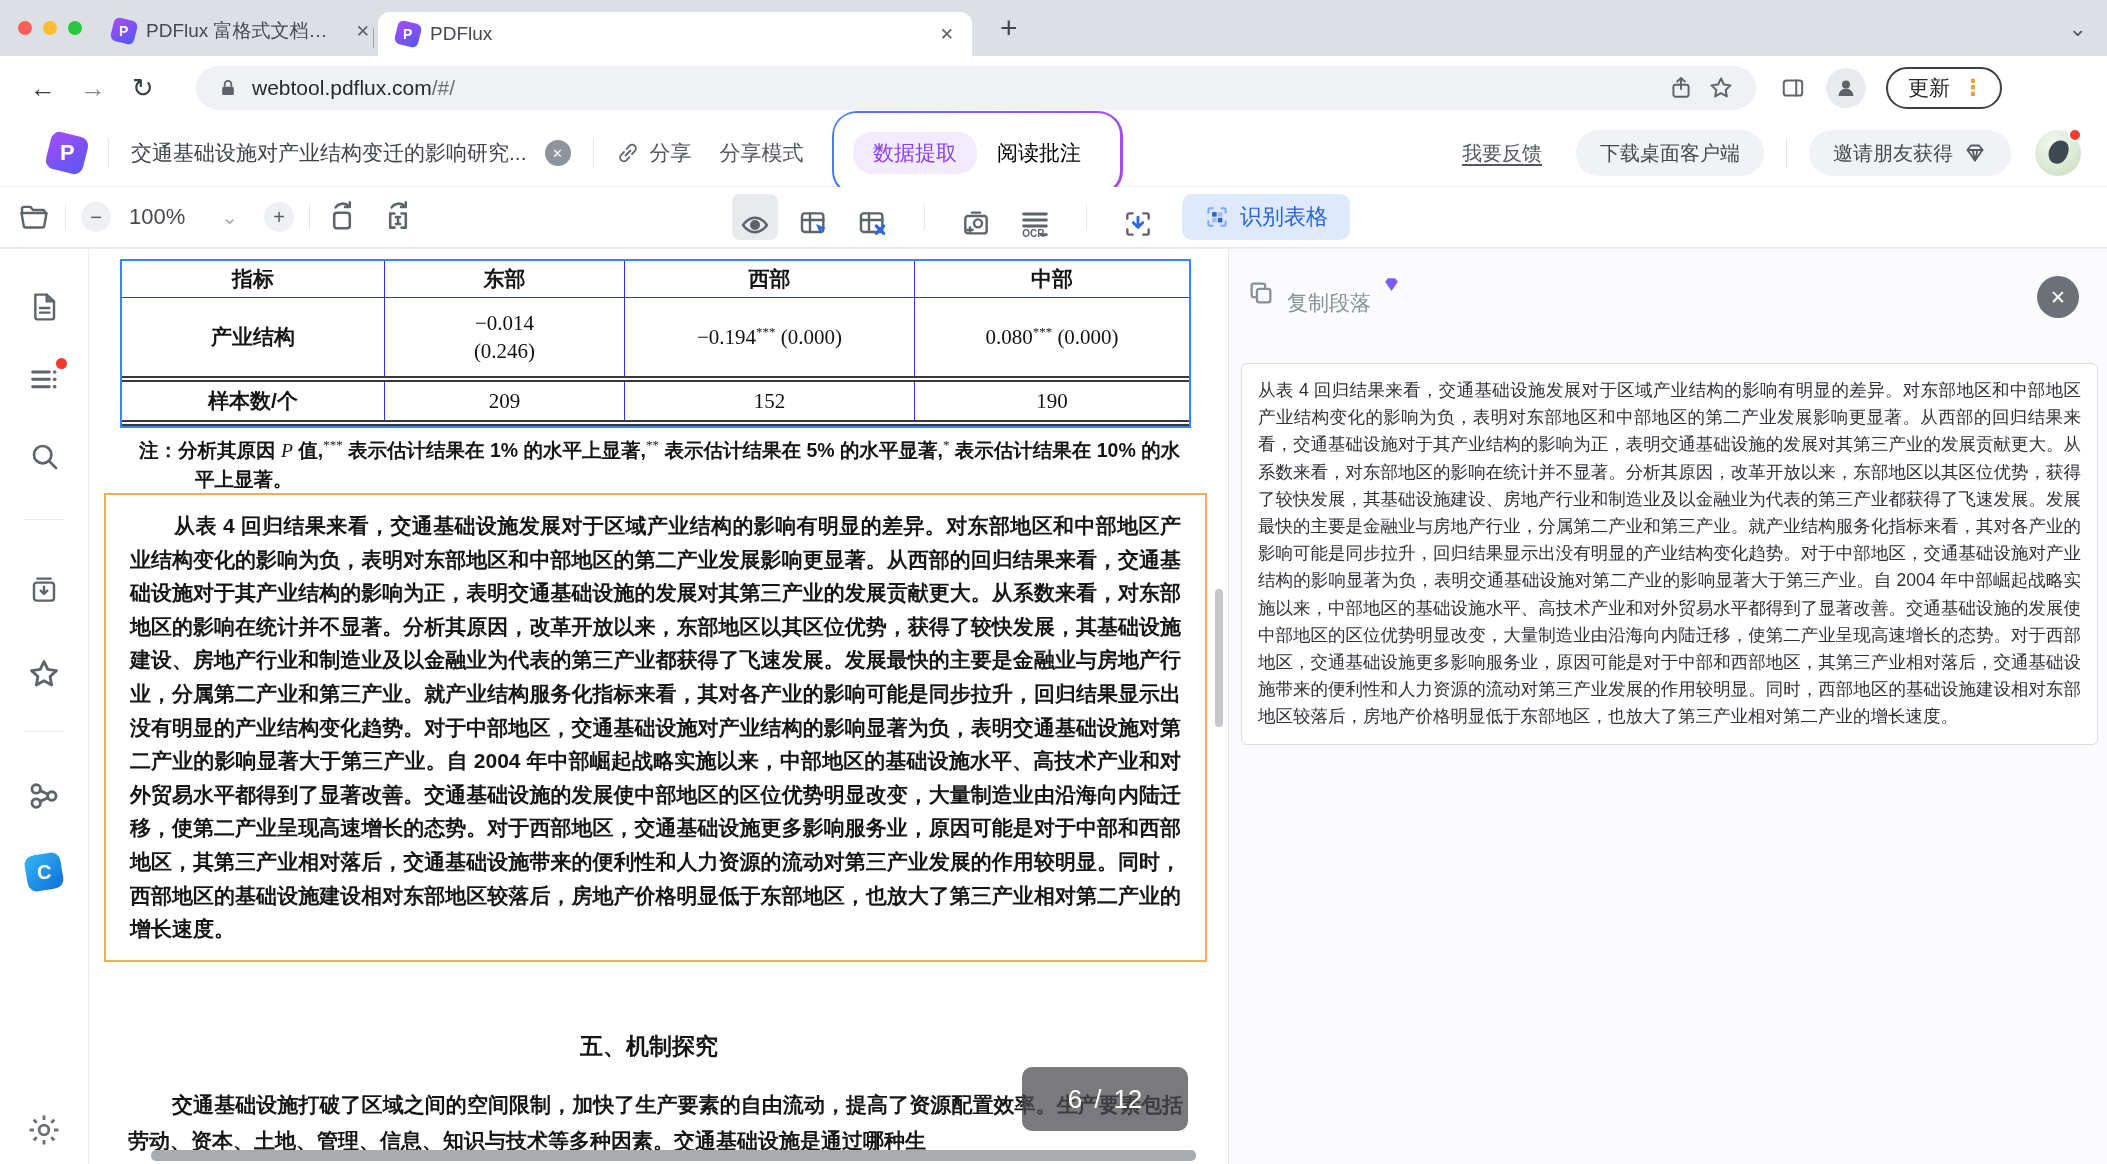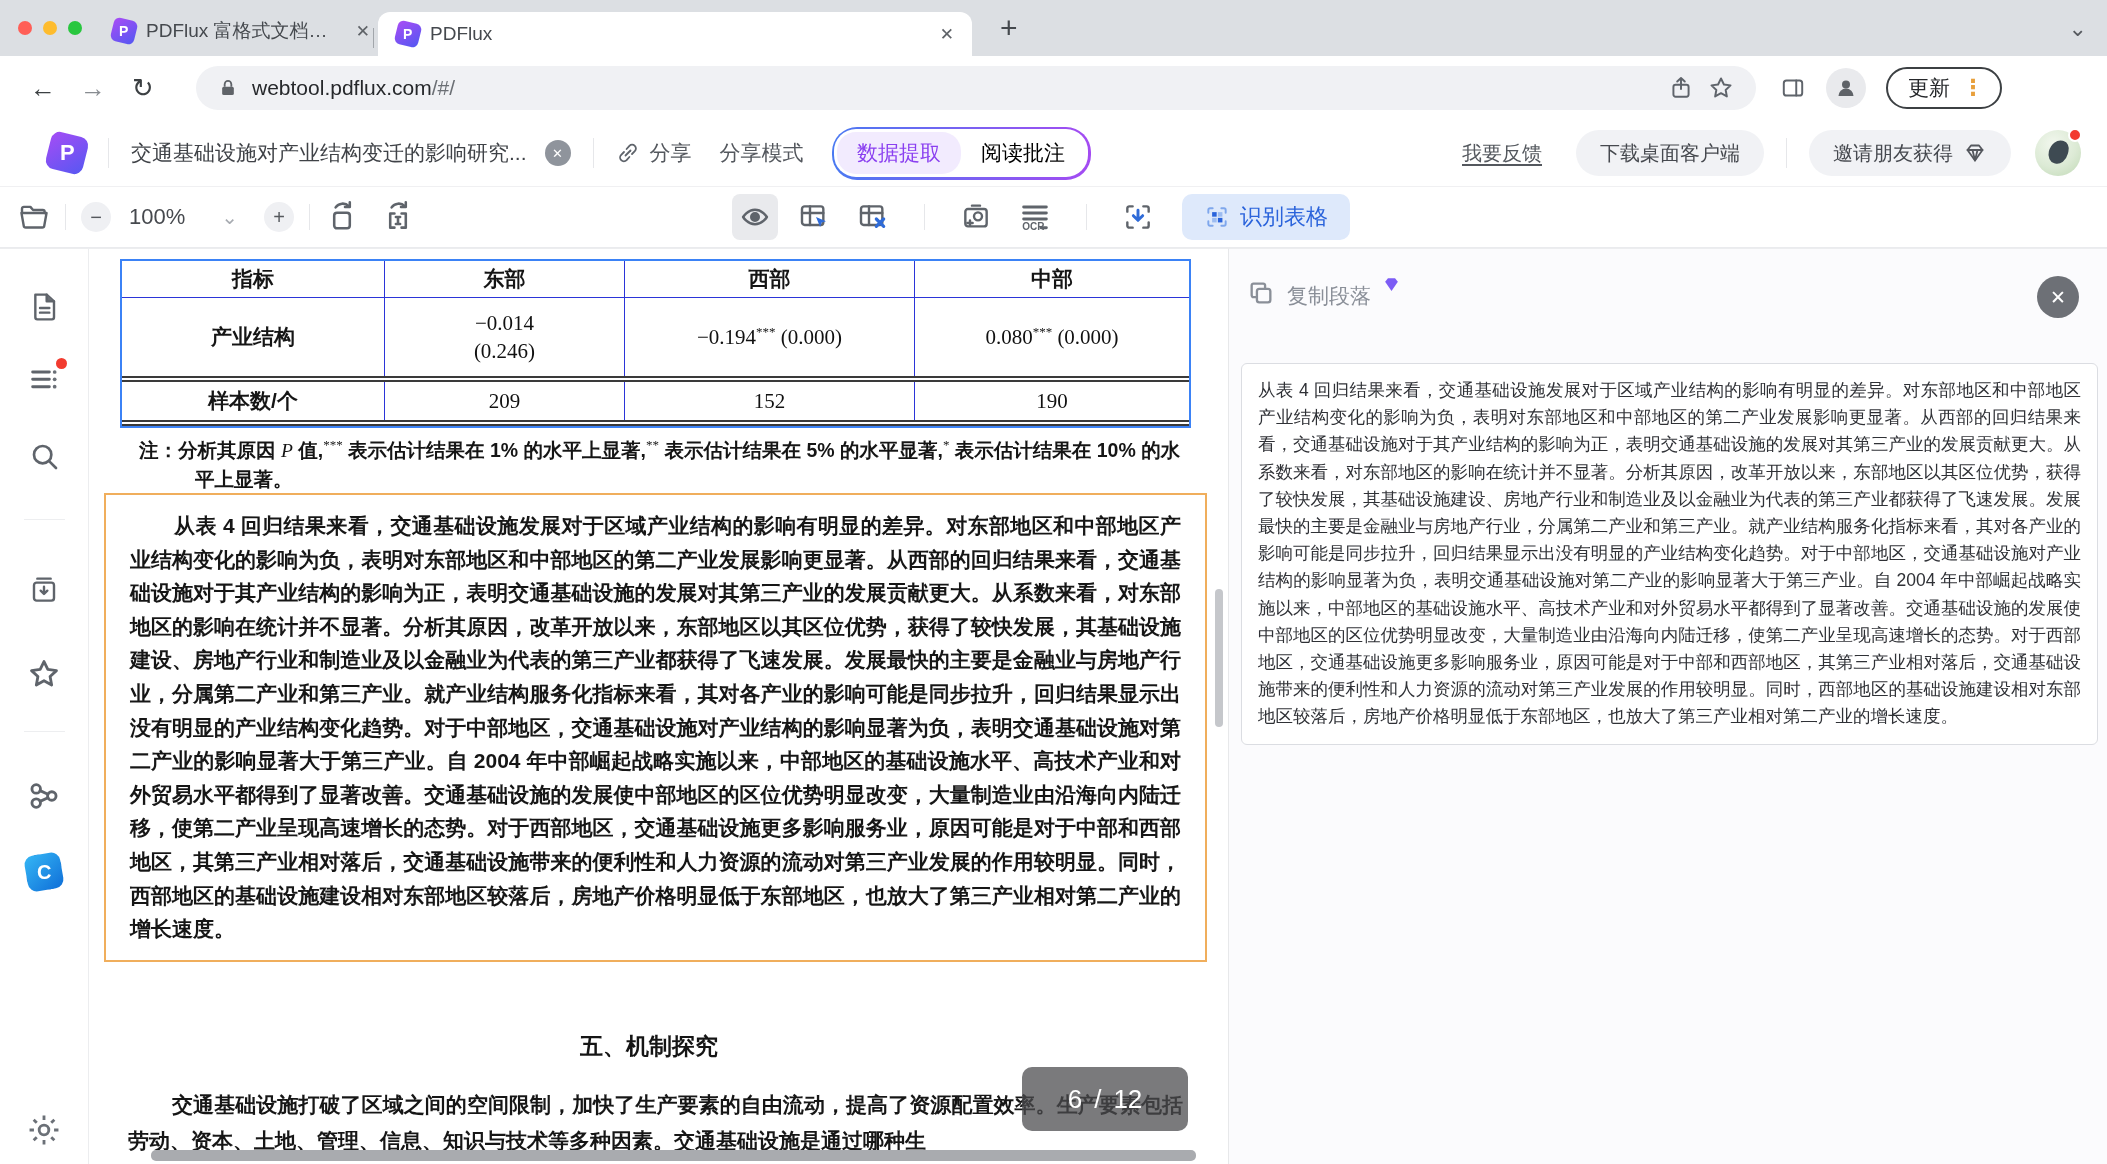--- a/index.html
+++ b/index.html
@@ -51,21 +51,21 @@
   #pdflux-logo span { transform:rotate(-14deg); }
   .hdr-div { width:1px; height:30px; background:#E6E7EA; margin:0 22px; flex:0 0 auto; }
   #doc-title { font-size:21px; color:#3F4247; max-width:465px; white-space:nowrap; overflow:hidden; text-overflow:ellipsis; }
   #doc-close { width:26px; height:26px; border-radius:50%; background:#8F949C; color:#fff; font-size:13px;
     display:flex; align-items:center; justify-content:center; margin-left:18px; flex:0 0 auto; }
   .hdr-label { font-size:21px; color:#54585E; white-space:nowrap; }
   .share-wrap { display:flex; align-items:center; gap:10px; }
   #share-mode { margin-left:28px; }
   #mode-toggle { margin-left:28px; padding:2.5px; border-radius:25px;
     background:linear-gradient(90deg,#4A79F2,#A44BF2); flex:0 0 auto; }
-  #mode-inner { background:#fff; border-radius:22px; display:flex; align-items:center; padding:3px; }
+  #mode-inner { background:#fff; border-radius:22px; display:flex; align-items:center; padding:19px; }
   .mode-seg { padding:7px 20px; font-size:21px; border-radius:19px; color:#000000; white-space:nowrap; }
   .mode-seg.active { color:#8A3FF0; background:#F2EBFE; }
   .spacer { flex:1; }
   #feedback { font-size:20px; color:#54585E; text-decoration:underline; text-underline-offset:4px; white-space:nowrap; }
   .pill { height:46px; border-radius:23px; background:#F1F2F5; display:flex; align-items:center;
     padding:0 24px; font-size:20px; color:#46494F; gap:10px; white-space:nowrap; flex:0 0 auto; }
   #dl-pill { margin-left:34px; }
   #avatar { width:46px; height:46px; border-radius:50%; margin-left:24px; position:relative; flex:0 0 auto;
     background:radial-gradient(circle at 40% 30%,#F2F7EE 0%,#DCEAD5 55%,#BFD8B4 100%); }
   #avatar .bird { position:absolute; left:14px; top:10px; width:19px; height:24px; background:#3E4A52;
@@ -75,21 +75,21 @@
 
   
   #toolbar { position:absolute; top:187px; left:0; right:0; height:61px; background:#fff; border-bottom:1px solid #EAEBEE; }
   .tool-left { position:absolute; left:18px; top:0; height:60px; display:flex; align-items:center; }
   .tool-center { position:absolute; left:732px; top:0; height:60px; display:flex; align-items:center; gap:13px; }
   .tool-div { width:1px; height:26px; background:#E6E7EA; margin:0 15px; }
   .circle-btn { width:30px; height:30px; border-radius:50%; background:#EFF0F3; color:#55585D; font-size:20px;
     display:flex; align-items:center; justify-content:center; }
   #zoom-level { font-size:22px; color:#46494E; margin:0 36px 0 18px; }
   .zoom-chevron { color:#A7ABB1; font-size:20px; margin-right:26px; }
-  .icon-btn { width:46px; height:46px; display:flex; align-items:center; justify-content:center; border-radius:8px; }
+  .icon-btn { width:46px; height:46px; display:flex; align-items:flex-end; justify-content:center; border-radius:8px; }
   .icon-btn.active { background:#E9EAED; }
   #recog-btn { height:46px; border-radius:10px; background:#DEE9FB; color:#2A63DB; font-size:22px;
     display:flex; align-items:center; gap:10px; padding:0 22px; margin-left:8px; white-space:nowrap; }
 
   
   #sidebar { position:absolute; left:0; top:248px; width:89px; bottom:0; background:#fff;
     border-right:1px solid #ECEDEF; border-top:1px solid #ECEDEF; }
   .side-btn { position:absolute; left:50%; transform:translateX(-50%); width:38px; height:38px;
     display:flex; align-items:center; justify-content:center; }
   .side-div { position:absolute; left:24px; width:41px; height:1px; background:#EDEEF0; }
@@ -136,21 +136,21 @@
   #pagepill { position:absolute; left:933px; top:818px; width:166px; height:64px; border-radius:10px;
     background:rgba(75,75,78,0.74); color:#fff; font-size:26px; display:flex; align-items:center;
     justify-content:center; gap:12px; }
   #vthumb { position:absolute; left:1126px; top:340px; width:8px; height:138px; border-radius:4px; background:#C5C7CB; }
   #hbar { position:absolute; left:62px; top:901px; width:1045px; height:11px; border-radius:5px; background:#A9ABAF; }
 
   
   #panel { position:absolute; left:1228px; top:248px; right:0; bottom:0; background:#FBFBFD;
     border-left:1px solid #E7E8EA; border-top:1px solid #ECEDEF; }
   #panel-head { position:absolute; left:18px; top:30px; display:flex; align-items:flex-start; gap:12px; }
-  #panel-title { font-size:21px; color:#8A8F98; margin-top:3px; }
+  #panel-title { font-size:21px; color:#8A8F98; margin-top:10px; }
   #panel-close { position:absolute; right:28px; top:27px; width:42px; height:42px; border-radius:50%;
     background:#6D7076; color:#fff; font-size:19px; display:flex; align-items:center; justify-content:center; }
   #panel-card { position:absolute; left:12px; top:114px; width:857px; background:#fff;
     border:1px solid #DBDDE2; border-radius:6px; padding:13px 16px; }
   #panel-text { font-size:17.5px; line-height:27.2px; color:#2F3136; text-align:justify; }
 </style>
 </head>
 <body>
 
 <div id="app">

